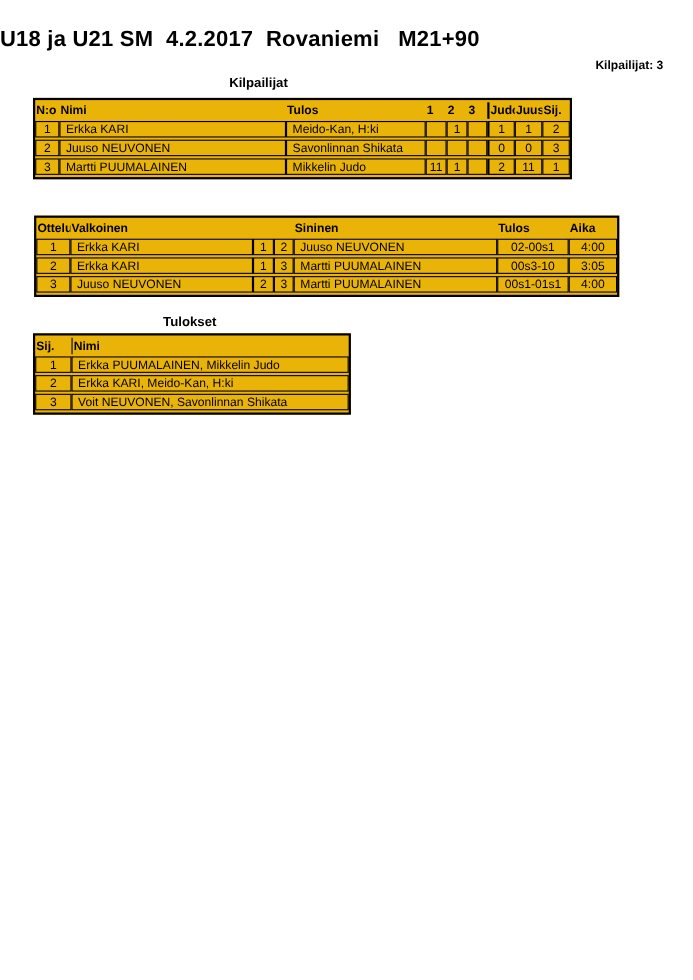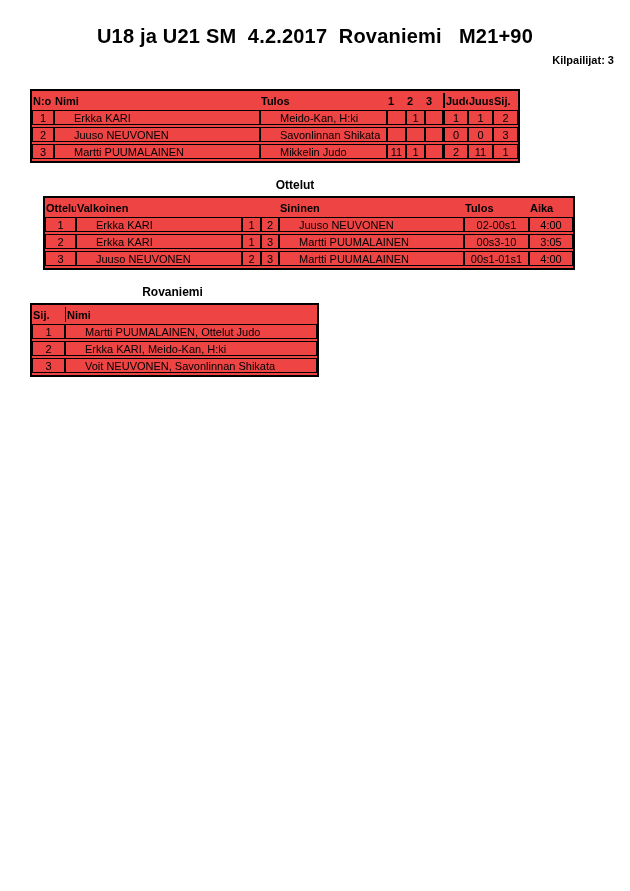--- a/index.html
+++ b/index.html
@@ -5,68 +5,69 @@
   html, body { margin: 0; padding: 0; }
   body {
     width: 630px; height: 891px;
     background: #ffffff; color: #000000;
     font-family: "Liberation Sans", sans-serif;
   }
   .page { position: relative; width: 630px; height: 891px; background: #fff; overflow: hidden; }
 
   .title {
     position: absolute; top: 25px; left: 0; width: 630px;
-    text-align: center; font-size: 20px; font-weight: bold;
+    text-align: left; font-size: 20px; font-weight: bold;
     white-space: pre; letter-spacing: 0.2px;
   }
   .count {
-    position: absolute; top: 54px; left: 16px; width: 598px;
+    position: absolute; top: 54px; left: 5px; width: 598px;
     text-align: right; font-size: 11px; font-weight: bold;
   }
   .section-label {
     position: absolute; font-size: 12px; font-weight: bold; text-align: center;
   }
   #label-kilpailijat { top: 68px;  left: 30px; width: 410px; }
   #label-ottelut     { top: 178px; left: 31px; width: 528px; }
   #label-tulokset    { top: 285px; left: 30px; width: 285px; }
 
   table {
     position: absolute;
     border-collapse: separate; border-spacing: 0 2px;
-    border: 2px solid #000; background: #ef4444;
+    border: 2px solid #000; background: #eab308;
     table-layout: fixed;
   }
   #t1 { top: 89px;  left: 30px; width: 486px; }
-  #t2 { top: 196px; left: 31px; width: 528px; margin-left: 12px; }
+  #t2 { top: 196px; left: 31px; width: 528px; }
   #t3 { top: 303px; left: 30px; width: 285px; }
 
   th, td {
     font-size: 11px; line-height: 12px; overflow: hidden; white-space: nowrap;
   }
   th {
     font-weight: bold; border: none; text-align: left;
     height: 15px; padding: 0 1px; vertical-align: middle;
   }
   th.left { text-align: left; padding-left: 1px; }
   td {
     border: 1px solid #000; height: 13px; vertical-align: middle; padding: 0 2px;
   }
   td.num  { text-align: center; padding: 0; }
-  td.name { text-align: left; padding: 0 19px; }
+  td.name { text-align: left; padding: 0 5px; }
   .sep  { border-left: 2px solid #000 !important; }
   .hsep { border-left: 1px solid #000 !important; }
 </style>
 </head>
 <body>
 
 <div class="page">
 
   <div class="title">U18 ja U21 SM  4.2.2017  Rovaniemi   M21+90</div>
   <div class="count">Kilpailijat: 3</div>
 
+  <div class="section-label" id="label-kilpailijat">Kilpailijat</div>
 
   <table id="t1">
     <colgroup>
       <col style="width:22px">
         <col style="width:206px">
         <col style="width:127px">
       <col style="width:19px">
         <col style="width:19px">
         <col style="width:18px">
       <col style="width:25px">
@@ -116,21 +117,20 @@
         <td class="num">11</td>
         <td class="num">1</td>
         <td class="num"></td>
         <td class="num sep">2</td>
         <td class="num">11</td>
         <td class="num">1</td>
       </tr>
     </tbody>
   </table>
 
-  <div class="section-label" id="label-ottelut">Ottelut</div>
 
   <table id="t2">
     <colgroup>
       <col style="width:31px">
         <col style="width:166px">
         <col style="width:19px">
         <col style="width:18px">
       <col style="width:185px">
         <col style="width:65px">
         <col style="width:44px">
@@ -170,37 +170,37 @@
         <td class="name">Juuso NEUVONEN</td>
         <td class="num">2</td>
         <td class="num">3</td>
         <td class="name">Martti PUUMALAINEN</td>
         <td class="num">00s1-01s1</td>
         <td class="num">4:00</td>
       </tr>
     </tbody>
   </table>
 
-  <div class="section-label" id="label-tulokset">Rovaniemi</div>
+  <div class="section-label" id="label-tulokset">Tulokset</div>
 
   <table id="t3">
     <colgroup>
       <col style="width:33px">
         <col style="width:252px">
     </colgroup>
     <thead>
       <tr>
         <th>Sij.</th>
         <th class="hsep">Nimi</th>
       </tr>
     </thead>
     <tbody>
       <tr>
         <td class="num">1</td>
-        <td class="name">Martti PUUMALAINEN, Ottelut Judo</td>
+        <td class="name">Erkka PUUMALAINEN, Mikkelin Judo</td>
       </tr>
       <tr>
         <td class="num">2</td>
         <td class="name">Erkka KARI, Meido-Kan, H:ki</td>
       </tr>
       <tr>
         <td class="num">3</td>
         <td class="name">Voit NEUVONEN, Savonlinnan Shikata</td>
       </tr>
     </tbody>

